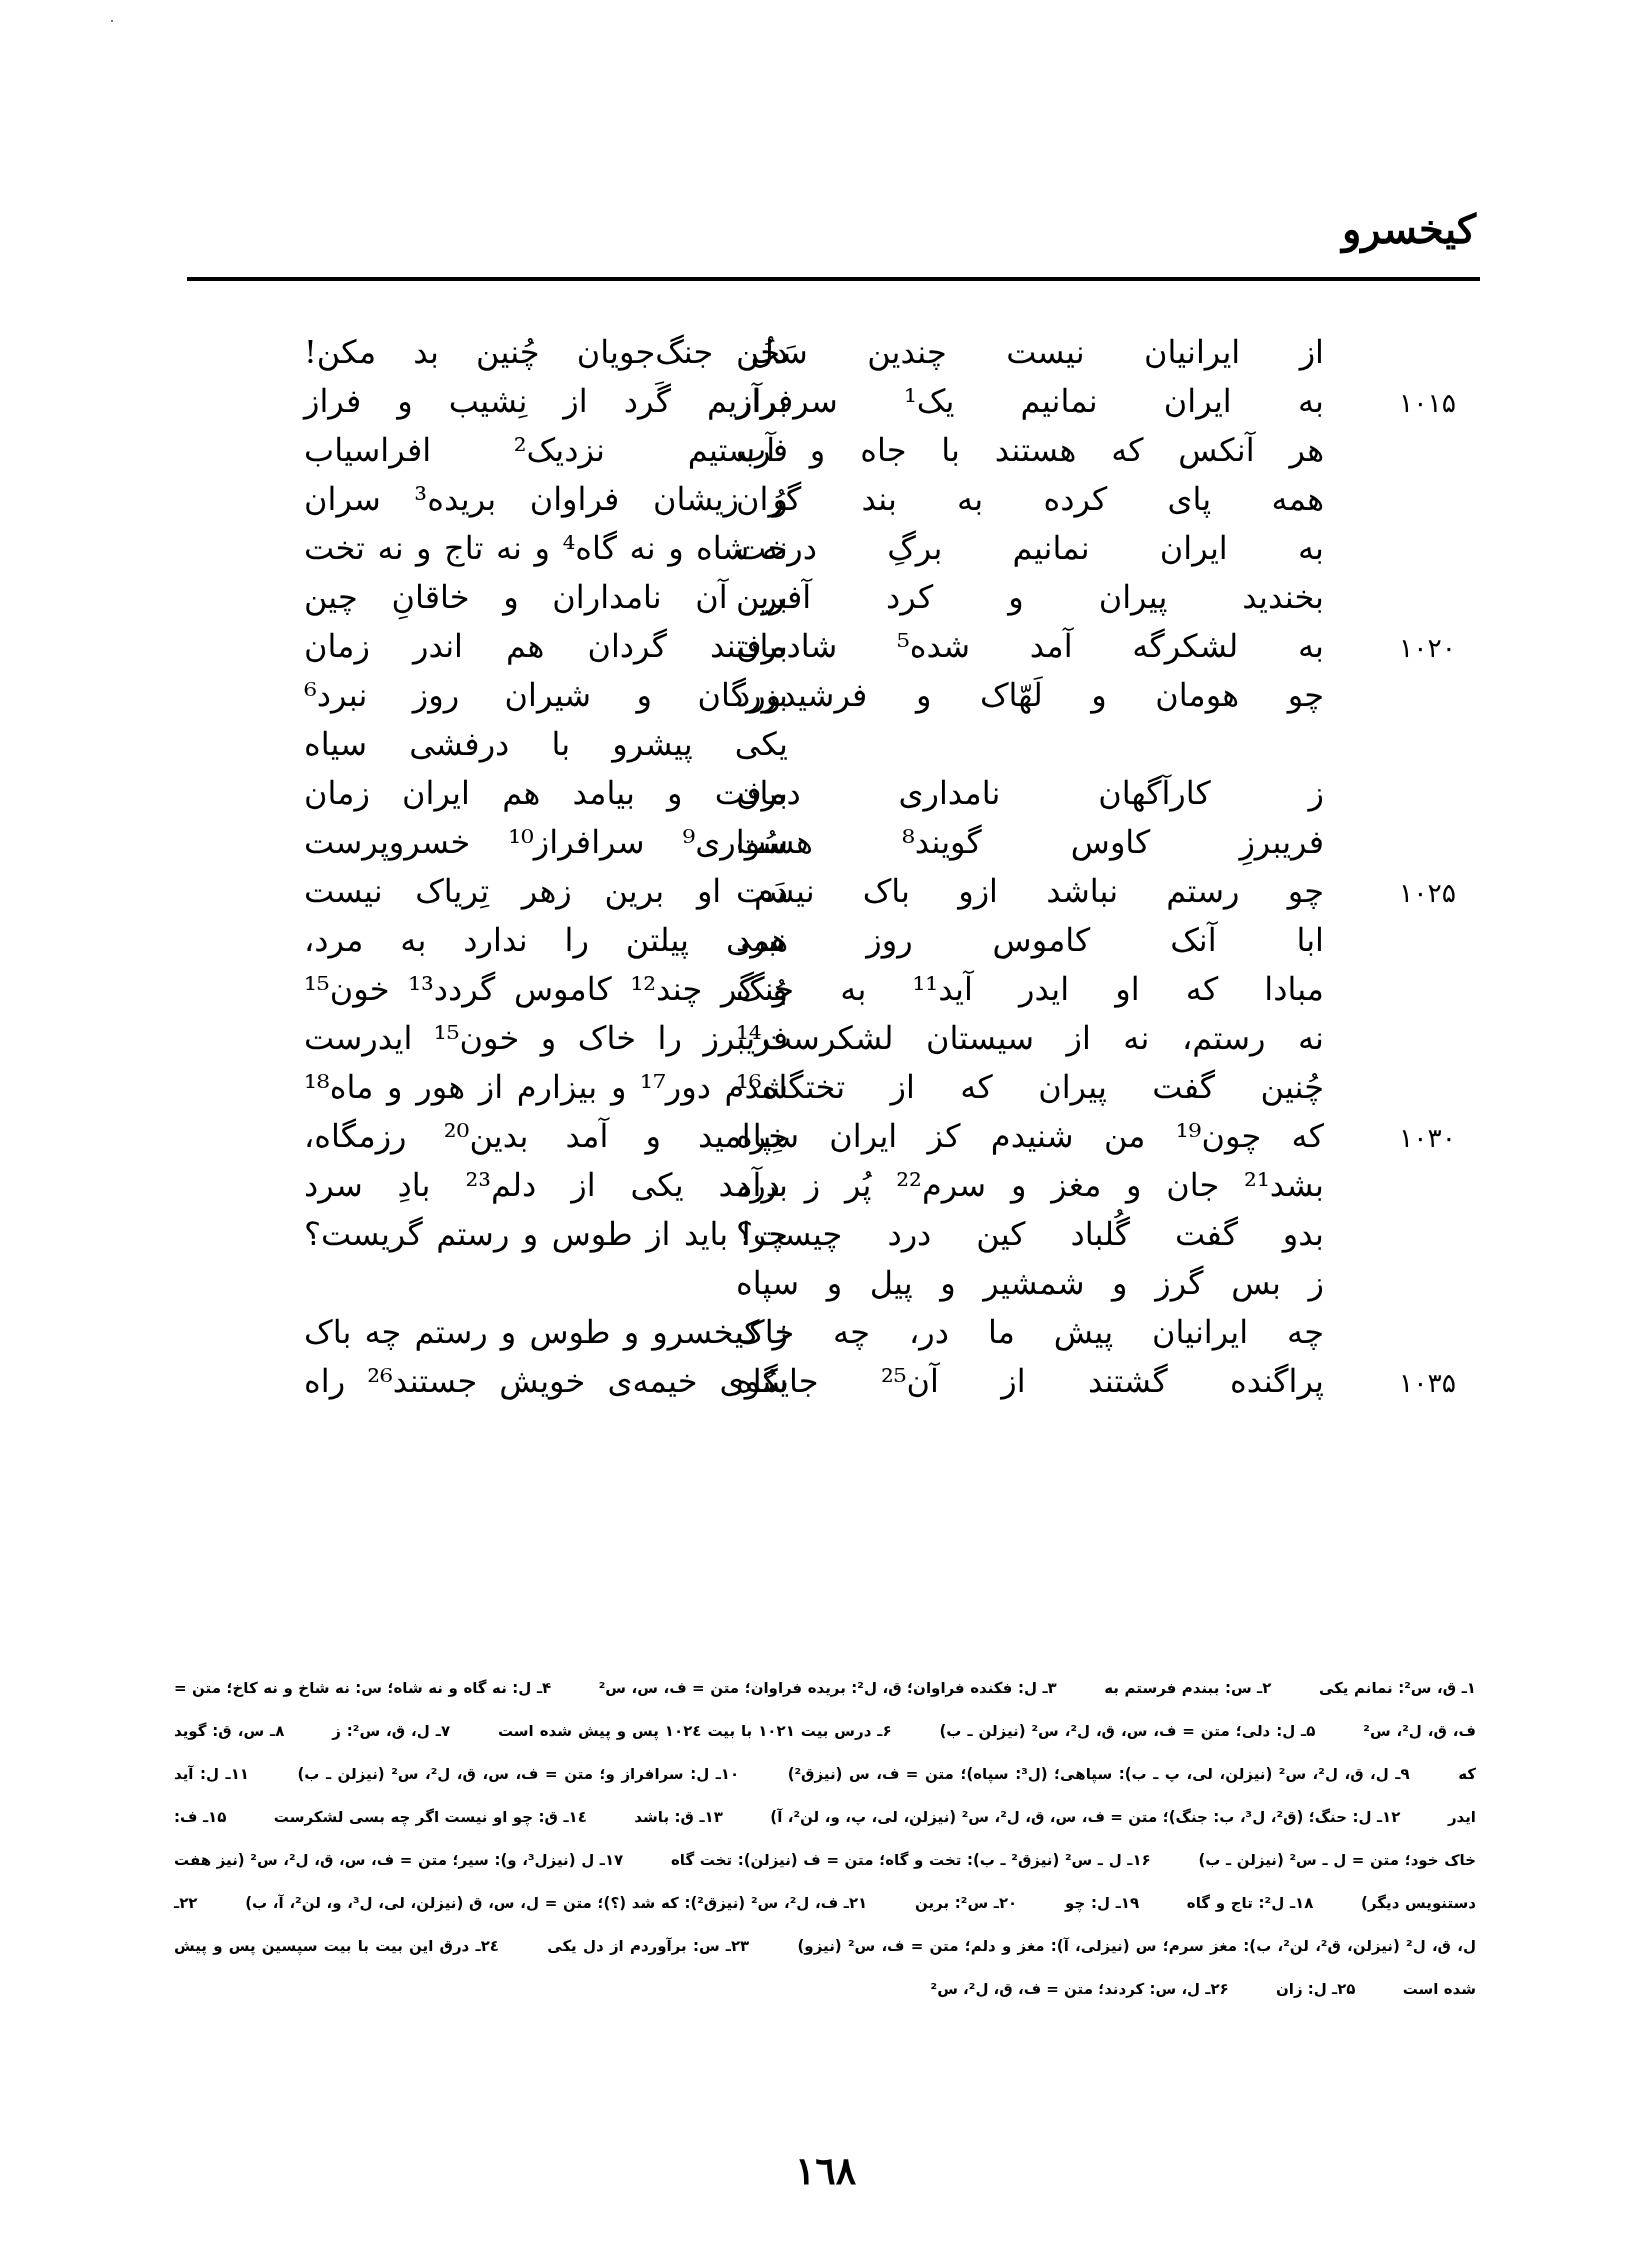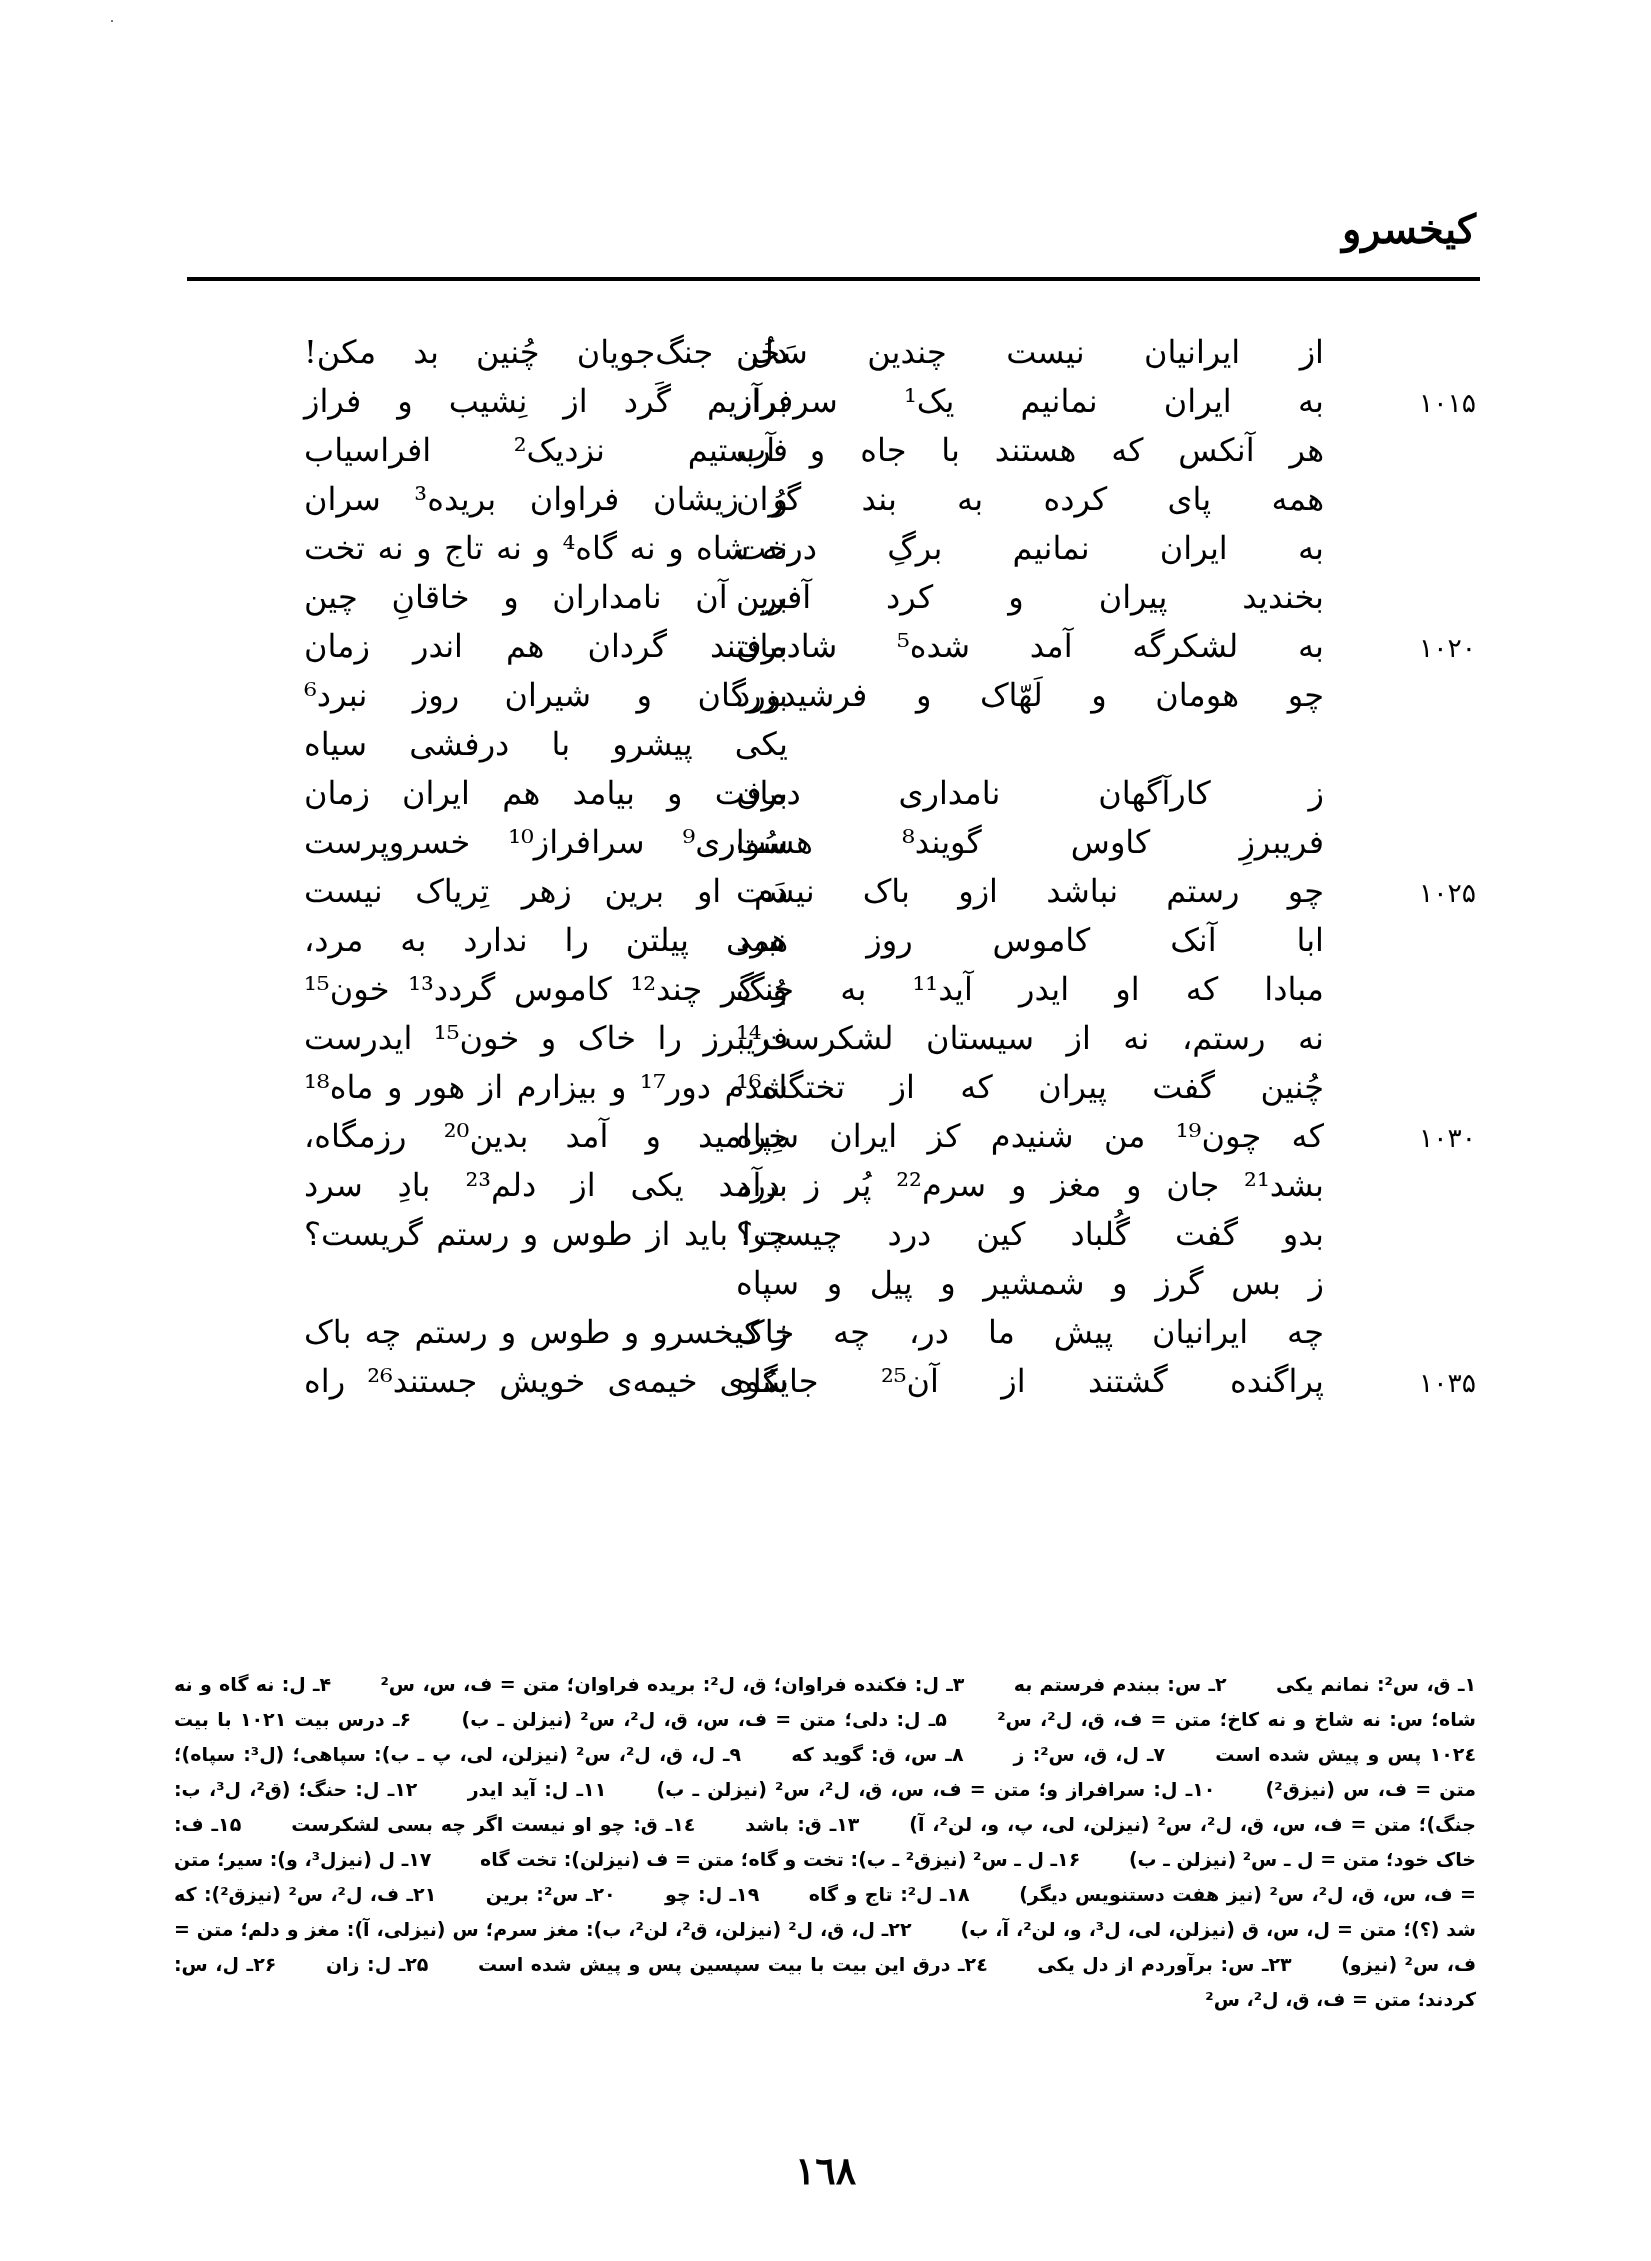--- a/index.html
+++ b/index.html
@@ -3,24 +3,24 @@
 <meta charset="utf-8">
 <style>
   html, body { margin:0; padding:0; background:#ffffff; }
   body { width:1651px; height:2261px; position:relative; overflow:hidden; color:#000; font-family:"DejaVu Serif", serif; }
   .page { position:absolute; left:0; top:0; width:1651px; height:2261px; }
   .dot { position:absolute; left:111px; top:19.5px; width:2.1px; height:2.1px; background:#444; border-radius:50%; }
   .header-title { position:absolute; right:175px; top:209px; font-size:40px; font-weight:bold; direction:rtl; line-height:1; }
   .header-rule { position:absolute; left:187px; width:1293px; top:277px; height:4.2px; background:#000; }
   .verses { position:absolute; left:0; top:327px; width:1651px; }
   .row { position:relative; height:49px; direction:rtl; }
-  .num { position:absolute; right:175px; top:11px; width:77px; text-align:right; font-size:26.5px; direction:rtl; }
+  .num { position:absolute; right:175px; top:11px; width:77px; text-align:left; font-size:26.5px; direction:rtl; }
   .h1 { position:absolute; right:327px; width:588px; top:4.2px; font-size:32px; line-height:42px; text-align:justify; text-align-last:justify; white-space:nowrap; direction:rtl; }
   .h2 { position:absolute; right:863px; width:484px; top:4.2px; font-size:32px; line-height:42px; text-align:justify; text-align-last:justify; white-space:nowrap; direction:rtl; }
-  .footnotes { position:absolute; left:174px; width:1302px; top:1667px; direction:rtl; font-size:19px; line-height:35px; font-weight:bold; font-family:"DejaVu Sans", sans-serif; text-align:justify; }
+  .footnotes { position:absolute; left:174px; width:1302px; top:1667px; direction:rtl; font-size:15px; line-height:43px; font-weight:bold; font-family:"DejaVu Sans", sans-serif; text-align:justify; }
   .fn { display:inline; margin-left:42px; }
   .page-number { position:absolute; left:0; width:1651px; top:2148px; text-align:center; font-size:38px; font-weight:bold; direction:rtl; }
 </style>
 </head>
 <body>
 
 <div class="page">
   <div class="dot"></div>
 
   <div class="header-title">کیخسرو</div>

